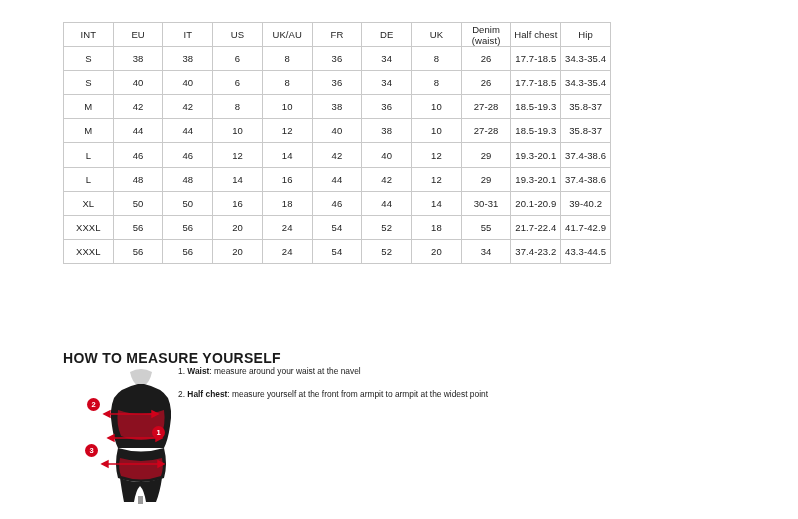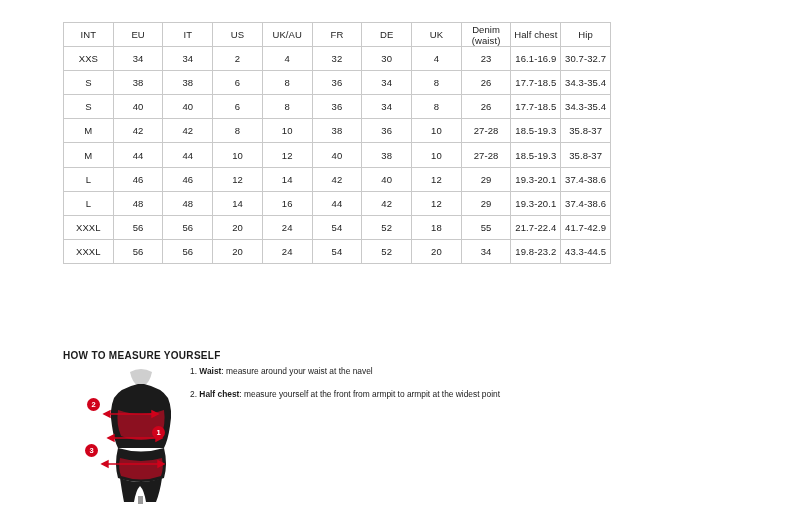--- a/index.html
+++ b/index.html
@@ -43,38 +43,37 @@
   }
   table.size-table thead th {
     font-size: 9.5px;
     color: #222;
   }
   
   .measure-title {
     position: absolute;
     left: 63px;
     top: 350px;
-    font-size: 10px;
+    font-size: 14px;
     font-weight: bold;
     letter-spacing: 0.3px;
     color: #1a1a1a;
   }
   .figure {
     position: absolute;
     left: 86px;
     top: 366px;
     width: 110px;
     height: 140px;
   }
   .notes {
     position: absolute;
     left: 178px;
     top: 366px;
     width: 420px;
-    margin-left: 12px;
   }
   .note {
     font-size: 8.4px;
     color: #1a1a1a;
     margin-bottom: 13px;
     line-height: 1.2;
   }
   .note b { font-weight: bold; }
   .badge {
     position: absolute;
@@ -109,33 +108,20 @@
             <th>FR</th>
             <th>DE</th>
             <th>UK</th>
             <th>Denim (waist)</th>
             <th>Half chest</th>
             <th>Hip</th>
           </tr>
       </thead>
       <tbody id="tbody">
           <tr>
-            <td>XXS</td>
-            <td>34</td>
-            <td>34</td>
-            <td>2</td>
-            <td>4</td>
-            <td>32</td>
-            <td>30</td>
-            <td>4</td>
-            <td>23</td>
-            <td>16.1-16.9</td>
-            <td>30.7-32.7</td>
-          </tr>
-          <tr>
             <td>S</td>
             <td>38</td>
             <td>38</td>
             <td>6</td>
             <td>8</td>
             <td>36</td>
             <td>34</td>
             <td>8</td>
             <td>26</td>
             <td>17.7-18.5</td>
@@ -198,20 +184,33 @@
             <td>48</td>
             <td>48</td>
             <td>14</td>
             <td>16</td>
             <td>44</td>
             <td>42</td>
             <td>12</td>
             <td>29</td>
             <td>19.3-20.1</td>
             <td>37.4-38.6</td>
+          </tr>
+          <tr>
+            <td>XL</td>
+            <td>50</td>
+            <td>50</td>
+            <td>16</td>
+            <td>18</td>
+            <td>46</td>
+            <td>44</td>
+            <td>14</td>
+            <td>30-31</td>
+            <td>20.1-20.9</td>
+            <td>39-40.2</td>
           </tr>
           <tr>
             <td>XXXL</td>
             <td>56</td>
             <td>56</td>
             <td>20</td>
             <td>24</td>
             <td>54</td>
             <td>52</td>
             <td>18</td>
@@ -222,21 +221,21 @@
           <tr>
             <td>XXXL</td>
             <td>56</td>
             <td>56</td>
             <td>20</td>
             <td>24</td>
             <td>54</td>
             <td>52</td>
             <td>20</td>
             <td>34</td>
-            <td>19.8-23.2</td>
+            <td>37.4-23.2</td>
             <td>43.3-44.5</td>
           </tr>
         </tbody>
     </table>
   </div>
 
   <div class="measure-title">HOW TO MEASURE YOURSELF</div>
 
   <div class="figure">
     <svg width="110" height="140" viewBox="0 0 110 140" xmlns="http://www.w3.org/2000/svg">

